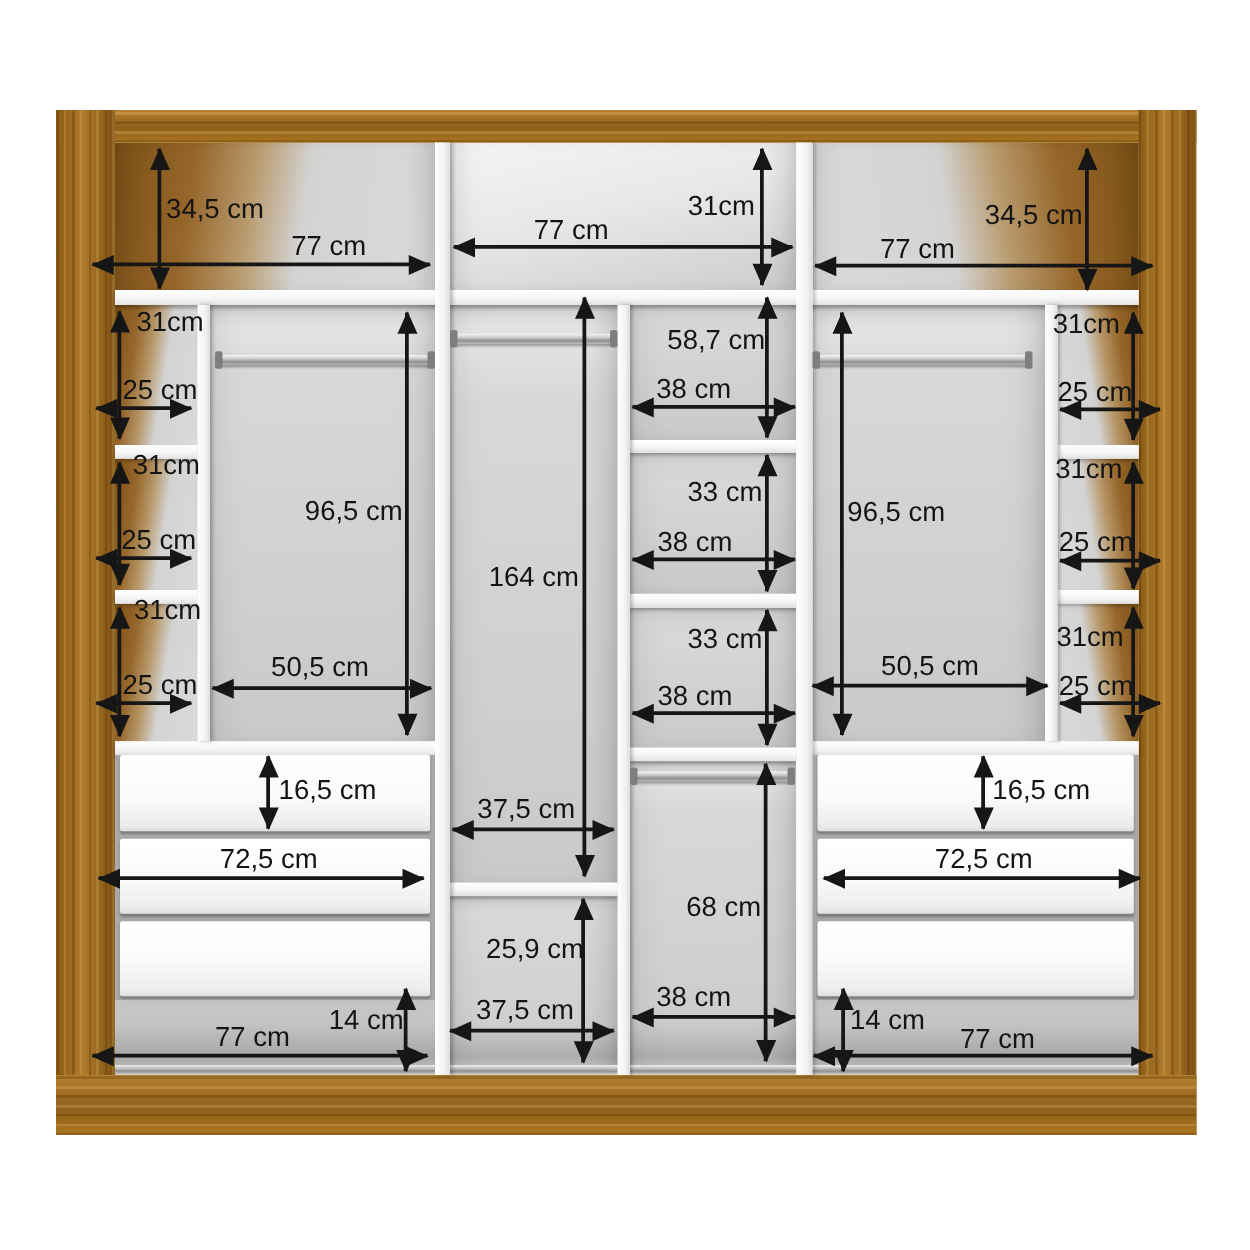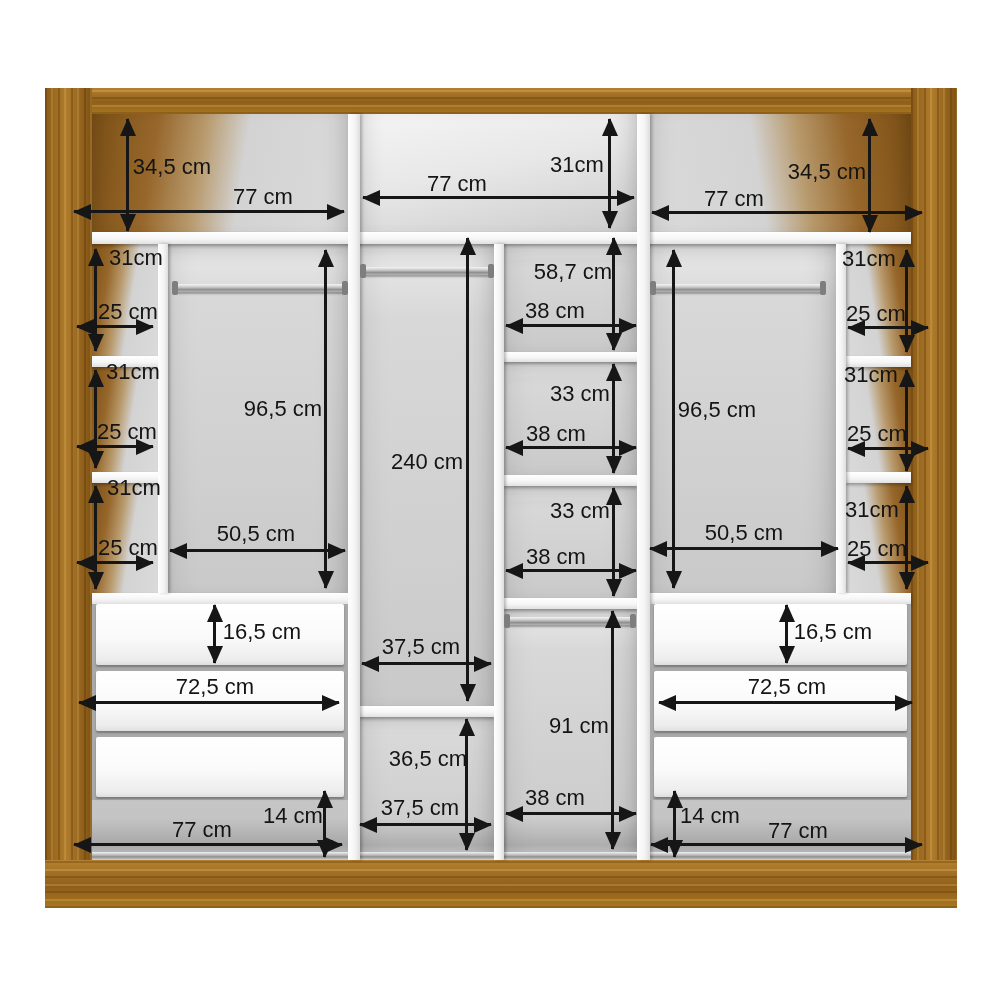--- a/index.html
+++ b/index.html
@@ -186,32 +186,32 @@
   <div class="lbl" style="left:871px;top:375px;">31cm</div>
   <div class="lbl" style="left:877px;top:434px;">25 cm</div>
   <div class="lbl" style="left:872px;top:510px;">31cm</div>
   <div class="lbl" style="left:877px;top:549px;">25 cm</div>
 
   <div class="lbl" style="left:283px;top:409px;">96,5 cm</div>
   <div class="lbl" style="left:256px;top:534px;">50,5 cm</div>
   <div class="lbl" style="left:717px;top:410px;">96,5 cm</div>
   <div class="lbl" style="left:744px;top:533px;">50,5 cm</div>
 
-  <div class="lbl" style="left:427px;top:462px;">240 cm</div>
+  <div class="lbl" style="left:427px;top:462px;">164 cm</div>
   <div class="lbl" style="left:421px;top:647px;">37,5 cm</div>
-  <div class="lbl" style="left:428px;top:759px;">36,5 cm</div>
+  <div class="lbl" style="left:428px;top:759px;">25,9 cm</div>
   <div class="lbl" style="left:420px;top:808px;">37,5 cm</div>
 
   <div class="lbl" style="left:573px;top:272px;">58,7 cm</div>
   <div class="lbl" style="left:555px;top:311px;">38 cm</div>
   <div class="lbl" style="left:580px;top:394px;">33 cm</div>
   <div class="lbl" style="left:556px;top:434px;">38 cm</div>
   <div class="lbl" style="left:580px;top:511px;">33 cm</div>
   <div class="lbl" style="left:556px;top:557px;">38 cm</div>
-  <div class="lbl" style="left:579px;top:726px;">91 cm</div>
+  <div class="lbl" style="left:579px;top:726px;">68 cm</div>
   <div class="lbl" style="left:555px;top:798px;">38 cm</div>
 
   <div class="lbl" style="left:262px;top:632px;">16,5 cm</div>
   <div class="lbl" style="left:215px;top:687px;">72,5 cm</div>
   <div class="lbl" style="left:293px;top:816px;">14 cm</div>
   <div class="lbl" style="left:202px;top:830px;">77 cm</div>
 
   <div class="lbl" style="left:833px;top:632px;">16,5 cm</div>
   <div class="lbl" style="left:787px;top:687px;">72,5 cm</div>
   <div class="lbl" style="left:710px;top:816px;">14 cm</div>

